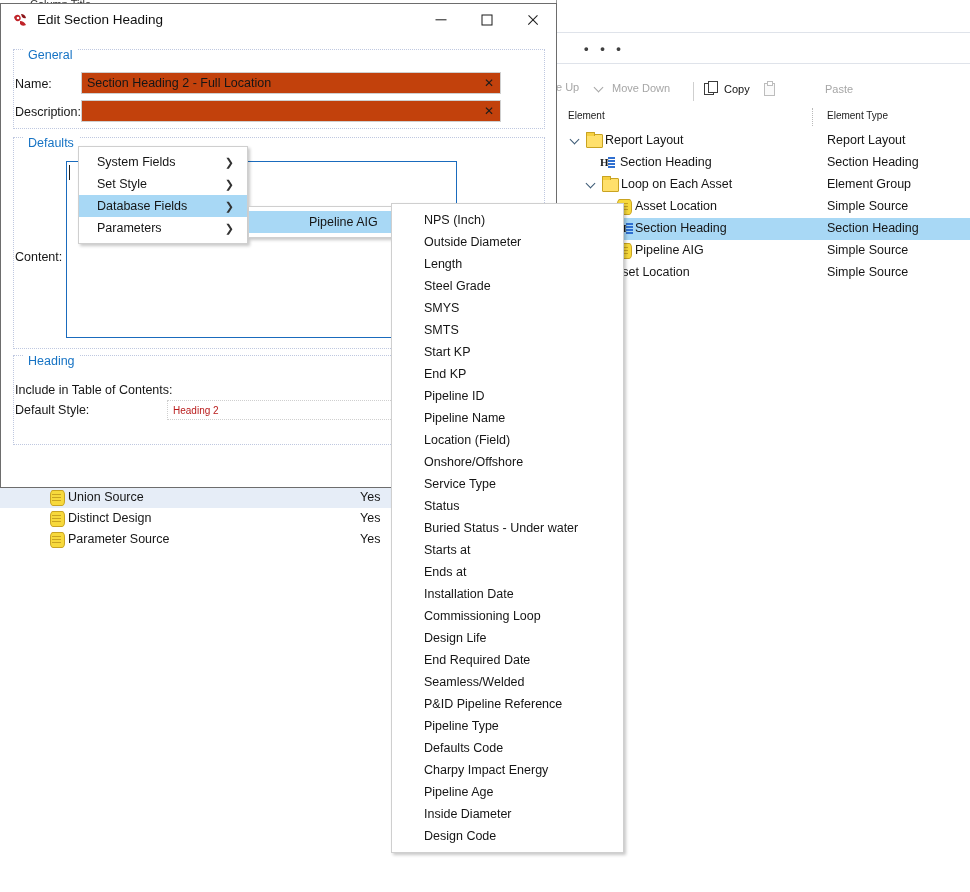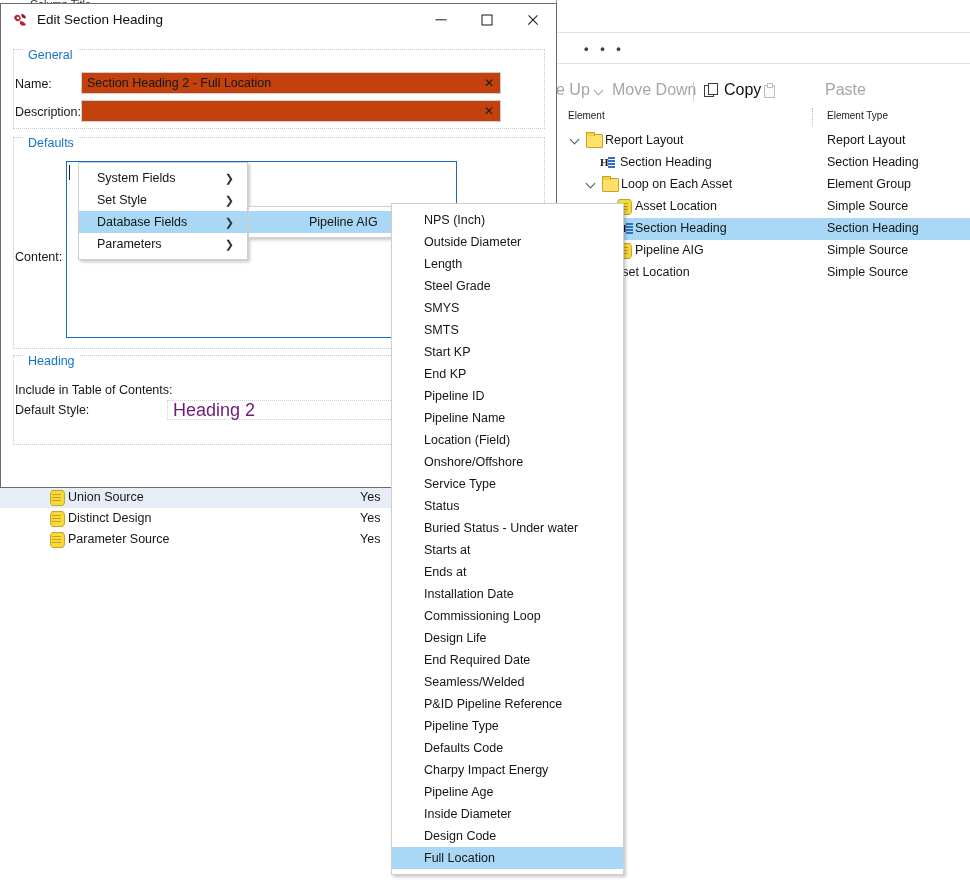--- a/index.html
+++ b/index.html
@@ -13,21 +13,21 @@
   
   #bg-app{position:absolute;left:0;top:0;width:970px;height:892px;background:#ffffff;}
   .bg-topline{position:absolute;left:556px;top:0;width:414px;height:38px;background:#ffffff;
     border-left:1px solid #9a9a9a;}
   .bg-cutrow{position:absolute;left:30px;top:0px;width:120px;height:9px;overflow:hidden;
     font-size:11px;color:#333;white-space:nowrap;line-height:9px;}
   .dots-row{position:absolute;left:556px;top:32px;width:414px;height:30px;background:#fff;
     border-top:1px solid #dfe3ea;border-bottom:1px solid #dfe3ea;}
   .dots{position:absolute;left:28px;top:8px;letter-spacing:4px;color:#404040;font-weight:bold;font-size:13px;}
   .toolbar{position:absolute;left:556px;top:78px;width:414px;height:28px;}
-  .tb-item{position:absolute;top:3px;display:flex;align-items:center;gap:5px;font-size:16px;}
+  .tb-item{position:absolute;top:3px;display:flex;align-items:center;gap:5px;font-size:11px;}
   .tb-disabled{color:#a6a6a6;}
   .tb-sep{position:absolute;top:4px;width:1px;height:19px;background:#cfcfcf;}
   .chev-down{display:inline-block;width:13px;height:13px;position:relative;}
   .chev-down:before{content:"";position:absolute;left:1px;top:3px;width:6px;height:6px;
     border-right:1.6px solid #a6a6a6;border-bottom:1.6px solid #a6a6a6;transform:rotate(45deg);}
   .ico-copy{display:inline-block;width:15px;height:15px;position:relative;}
   .ico-copy:before{content:"";position:absolute;left:0;top:2px;width:8px;height:10px;border:1.3px solid #3b3b3b;background:#fff;}
   .ico-copy:after{content:"";position:absolute;left:4px;top:0px;width:8px;height:10px;border:1.3px solid #3b3b3b;background:#fff;}
   .ico-paste{display:inline-block;width:14px;height:15px;position:relative;}
   .ico-paste:before{content:"";position:absolute;left:1px;top:2px;width:9px;height:11px;border:1.3px solid #bdbdbd;background:#fafafa;}
@@ -82,30 +82,30 @@
   .grp-title{position:absolute;background:#fff;padding:0 5px;font-size:12.5px;color:#1673c4;}
   .fld-label{position:absolute;font-size:12.5px;color:#161616;}
   .tbox{position:absolute;box-sizing:border-box;border:1px solid #cfcfcf;background:#c2410c;
     font-size:12.5px;color:#161616;padding:2px 20px 2px 5px;display:flex;align-items:center;}
   .tbox .clr{position:absolute;right:6px;top:50%;transform:translateY(-50%);font-weight:bold;font-size:12px;color:#1b1b1b;}
   .contentbox{position:absolute;left:65px;top:157px;width:391px;height:177px;
     border:1px solid #1a6bbd;background:#ffffff;box-sizing:border-box;}
   .caret{position:absolute;left:68px;top:161px;width:1px;height:15px;background:#222;}
   .stylebox{position:absolute;left:166px;top:396px;width:290px;height:20px;
     border:1px dotted #cfcfcf;box-sizing:border-box;background:#fff;
-    font-size:18px;color:#701a75;display:flex;align-items:center;padding-left:5px;}
+    font-size:10px;color:#b91c1c;display:flex;align-items:center;padding-left:5px;}
 
   
   .menu{position:absolute;background:#ffffff;border:1px solid #cfcfcf;
     box-shadow:2px 2px 3px rgba(0,0,0,.22);box-sizing:border-box;}
   .mitem{position:relative;height:22px;line-height:22px;font-size:12.5px;color:#151515;
     padding-left:18px;white-space:nowrap;}
   .mitem.hi{background:#a8d8f5;}
   .marrow{position:absolute;right:13px;top:0;line-height:22px;font-size:11px;color:#333;}
-  #menu1{left:78px;top:162px;width:170px;padding:4px 0;}
+  #menu1{left:78px;top:146px;width:170px;padding:4px 0;}
   #menu2{left:248px;top:206px;width:193px;padding:4px 0;}
   #menu2 .mitem{padding-left:60px;}
   #menu3{left:391px;top:203px;width:233px;padding:5px 0;}
   #menu3 .mitem{height:22px;line-height:22px;padding-left:32px;}
 </style>
 </head>
 <body>
 
 <div id="bg-app">
 
@@ -316,14 +316,13 @@
     <div class="mitem"><span>Design Life</span></div>
     <div class="mitem"><span>End Required Date</span></div>
     <div class="mitem"><span>Seamless/Welded</span></div>
     <div class="mitem"><span>P&amp;ID Pipeline Reference</span></div>
     <div class="mitem"><span>Pipeline Type</span></div>
     <div class="mitem"><span>Defaults Code</span></div>
     <div class="mitem"><span>Charpy Impact Energy</span></div>
     <div class="mitem"><span>Pipeline Age</span></div>
     <div class="mitem"><span>Inside Diameter</span></div>
     <div class="mitem"><span>Design Code</span></div>
-    <div class="mitem hi"><span>Full Location</span></div>
   </div>
 
 </body></html>

